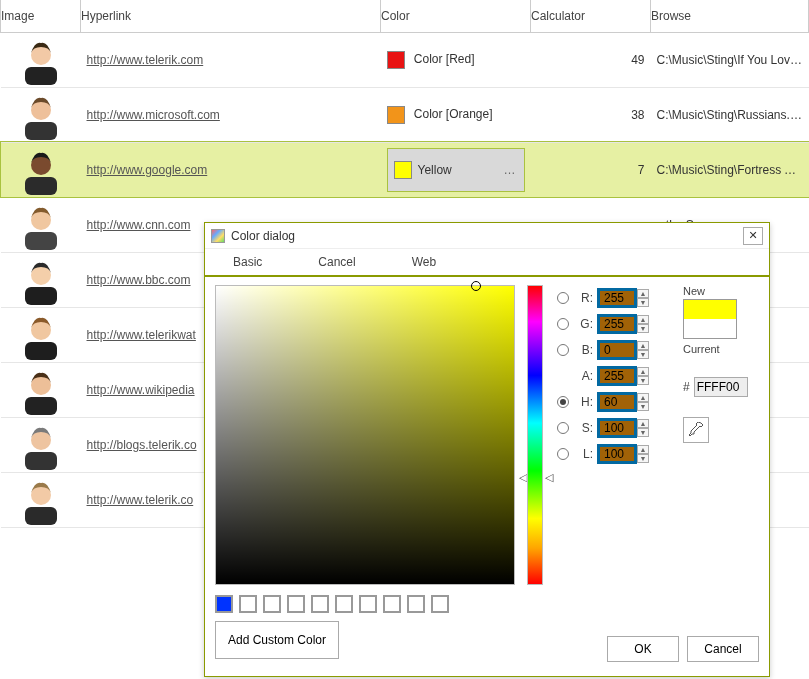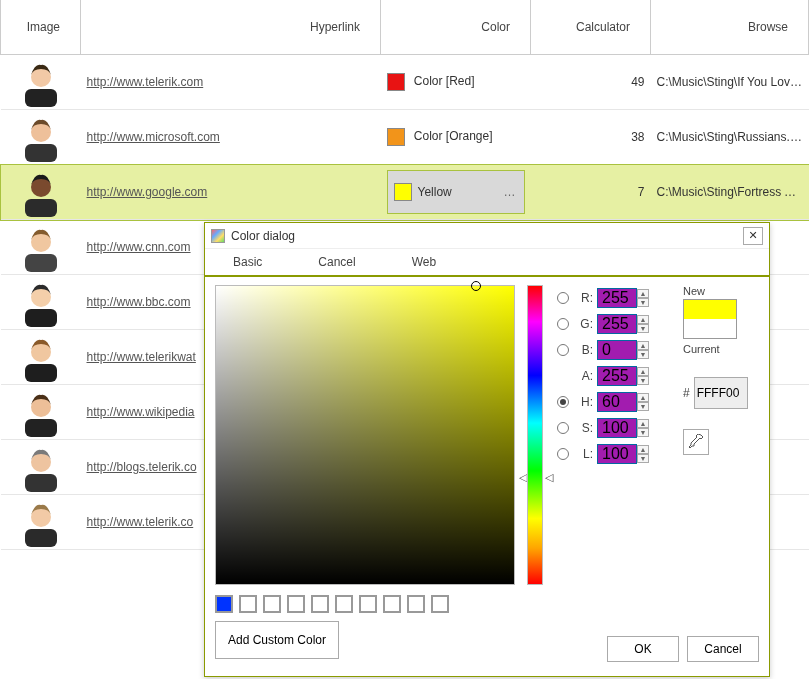--- a/index.html
+++ b/index.html
@@ -1,18 +1,18 @@
 <!DOCTYPE html>
 <html><head>
 <meta charset="utf-8">
 <style>
   * { box-sizing: border-box; }
   body { margin:0; font-family: "Segoe UI", Arial, sans-serif; font-size:12px; color:#333; background:#fff; width:809px; }
   table.grid { border-collapse: collapse; width:100%; table-layout:fixed; }
-  table.grid th { font-weight:normal; background:#fff; border:1px solid #ccc; border-top:none; height:32px; padding:20px; text-align:right; color:#444;}
+  table.grid th { font-weight:normal; background:#fff; border:1px solid #ccc; border-top:none; height:32px; padding:0; text-align:left; color:#444;}
   table.grid td { border-bottom:1px solid #e6e6e6; height:55px; padding:2px 6px; vertical-align:middle; overflow:hidden; white-space:nowrap; text-overflow:ellipsis;}
   .avatar { width:40px; height:50px; border-radius:4px; display:flex; align-items:flex-end; justify-content:center; margin:0 auto; }
   .avatar svg { width:40px; height:50px; }
   a.hlink { color:#555; text-decoration:underline; }
   .swatch { display:inline-block; width:18px; height:18px; border:1px solid #888; vertical-align:middle; margin-right:6px;}
   tr.selected td { background:#e6f0a3; }
   tr.selected { outline:1px solid #a9c23f; }
   tr.selected .color-cell { background:#d9d9d9; border:1px solid #a9c23f; }
   .color-cell { display:flex; align-items:center; height:44px; padding:2px 6px; position:relative;}
   .ellips { position:absolute; right:8px; color:#666; }
@@ -36,30 +36,30 @@
   .slide-arrow { position:absolute; font-size:11px; color:#444; }
   .hue { position:absolute; left:322px; top:8px; width:16px; height:300px; border:1px solid #bbb;
     background: linear-gradient(to bottom, #f00 0%, #f0f 12%, #00f 30%, #0ff 46%, #0f0 62%, #ff0 78%, #ffa500 88%, #f00 100%);
   }
   .inputs { position:absolute; left:352px; top:8px; width:120px; }
   .irow { display:flex; align-items:center; height:26px; }
   .irow label { width:20px; text-align:right; margin-right:4px; color:#444;}
   .radio { width:12px; height:12px; border:1px solid #777; border-radius:50%; margin-right:4px; display:inline-flex; align-items:center; justify-content:center;}
   .radio.checked::after { content:''; width:6px; height:6px; background:#444; border-radius:50%; }
   .spin { display:flex; align-items:center; }
-  .spin input { width:40px; height:20px; border:1px solid #0369a1; background:#a21caf; padding:2px 4px; font-size:16px; text-align:left;}
+  .spin input { width:40px; height:20px; border:3px solid #0369a1; background:#a16207; padding:2px 4px; font-size:12px; text-align:left;}
   .spinbtns { display:flex; flex-direction:column; margin-left:0; }
   .spinbtns span { width:12px; height:9px; border:1px solid #aaa; background:#f6f6f6; font-size:7px; line-height:7px; text-align:center; cursor:pointer; color:#666;}
   .preview { position:absolute; left:478px; top:8px; width:70px; }
   .preview .lbl { font-size:11px; color:#444; margin-bottom:2px;}
   .pvbox { width:54px; height:40px; border:1px solid #999; display:flex; flex-direction:column;}
   .pvbox .half { flex:1; }
   .hexrow { display:flex; align-items:center; margin-top:22px;}
   .hexrow span { margin-right:4px; color:#444;}
-  .hexrow input { width:54px; height:32px; border:1px solid #aaa; background:#eee; padding:2px 2px; font-size:12px;}
+  .hexrow input { width:54px; height:20px; border:1px solid #aaa; background:#eee; padding:2px 2px; font-size:12px;}
   .eyedrop { width:26px; height:26px; border:1px solid #aaa; margin-top:20px; display:flex; align-items:center; justify-content:center; cursor:pointer;}
   .custom-row { position:absolute; left:10px; top:318px; display:flex; gap:6px;}
   .cswatch { width:18px; height:18px; border:2px solid #999; background:#fff; cursor:pointer;}
   .cswatch.filled { background:#0033ff; }
   .addbtn { position:absolute; left:10px; top:344px; height:38px; padding:0 12px; border:1px solid #aaa; background:#fff; cursor:pointer; font-size:12px;}
   .dlg-buttons { position:absolute; right:10px; bottom:12px; display:flex; gap:8px;}
   .dlg-buttons button { width:72px; height:26px; border:1px solid #aaa; background:#fff; cursor:pointer; font-size:12px;}
 </style>
 </head>
 <body>

